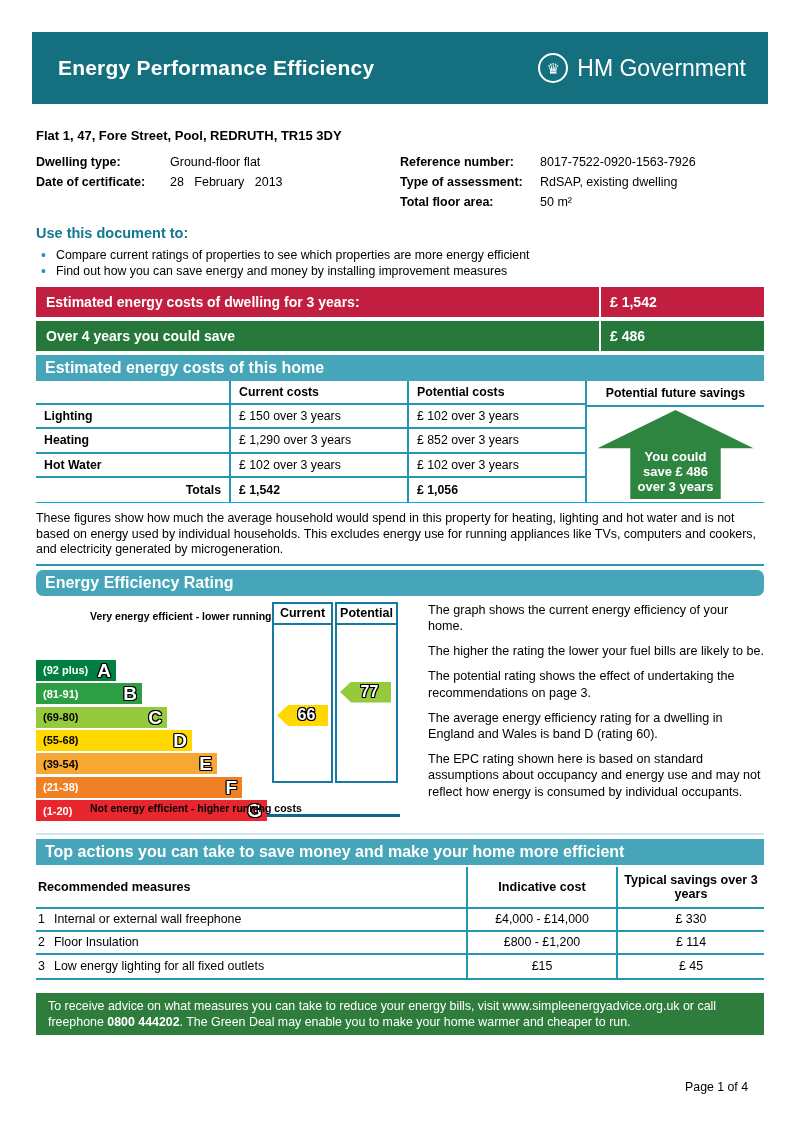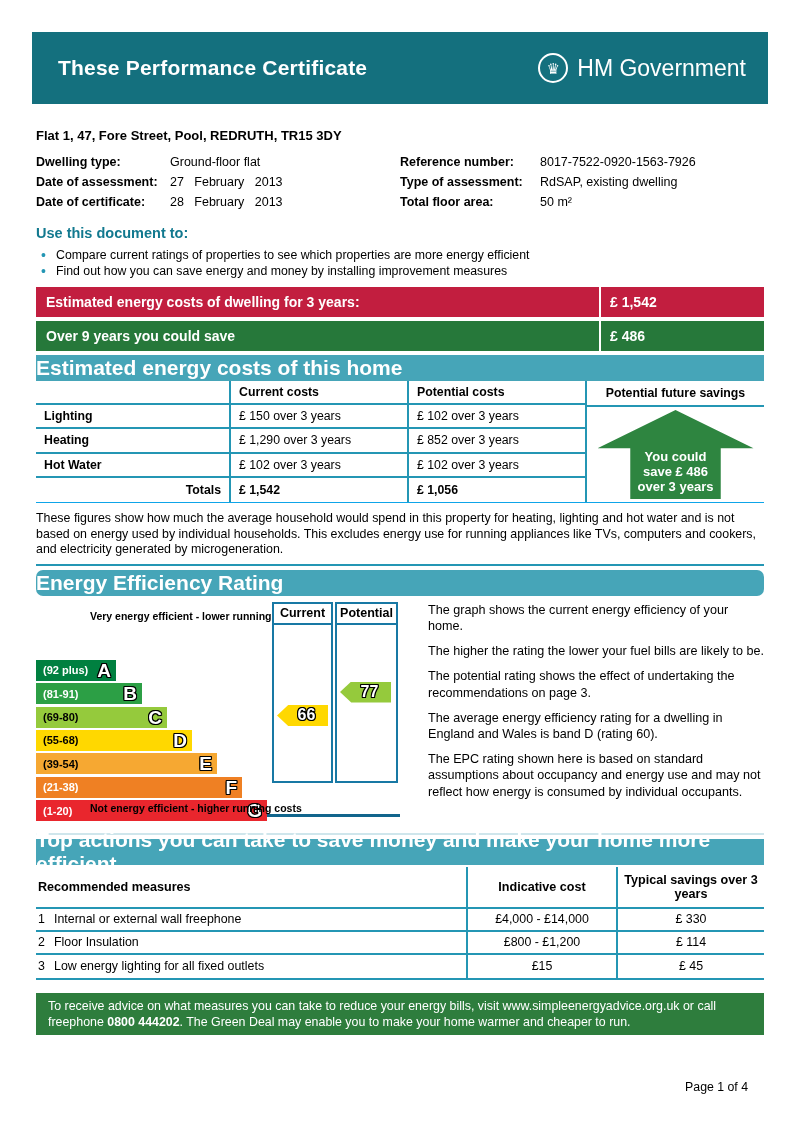--- a/index.html
+++ b/index.html
@@ -43,21 +43,21 @@
     font-weight:bold; font-size:14px;
   }
   .cost-banner + .cost-banner { margin-top:4px; }
   .cost-banner .cb-label { flex:0 0 563px; display:flex; align-items:center; padding-left:10px; box-sizing:border-box; }
   .cost-banner .cb-value { flex:1; border-left:2px solid #fff; display:flex; align-items:center; padding-left:9px; font-size:14px; }
   .cb-red { background:#c21e3f; }
   .cb-green { background:#26783a; }
 
   .section-bar {
     margin-top:4px; height:26px; background:#46a5b8; color:#fff;
-    font-size:21px; font-weight:bold; display:flex; align-items:center; padding-left:0;
+    font-size:16px; font-weight:bold; display:flex; align-items:center; padding-left:9px;
     box-sizing:border-box;
   }
 
   
   .costs-table { display:flex; border-bottom:1px solid #0ea5e9; }
   .costs-main { width:551px; display:grid; grid-template-columns:195px 178px 178px; grid-auto-rows:24.2px; }
   .cc { display:flex; align-items:center; padding:0 8px; box-sizing:border-box;
         font-size:12.3px; border-right:2px solid #2496b4; }
   .costs-main .cc:nth-child(-n+12) { border-bottom:2px solid #2496b4; }
   .cc.hdr { font-weight:bold; }
@@ -122,40 +122,36 @@
 
   .advice-box { margin-top:13px; background:#2e7d3d; color:#fff; padding:5px 12px; font-size:12.4px; line-height:16px; }
   .advice-box .phone { font-weight:bold; }
 
   .page-footer { position:absolute; top:1080px; right:52px; font-size:12.3px; }
 </style>
 </head>
 <body>
 
 <header class="banner" style="background: rgb(20, 112, 126);">
-  <h1>These Performance Certificate</h1>
+  <h1>Energy Performance Efficiency</h1>
   <div class="logo">
     <span class="crest">♛</span>
     <span class="logo-text">HM Government</span>
   </div>
 </header>
 
 <div class="content">
 
   <div class="address">Flat 1, 47, Fore Street, Pool, REDRUTH, TR15 3DY</div>
 
   <div class="info-grid">
     <div class="info-col left">
       <div class="info-row">
         <span class="info-label">Dwelling type:</span>
         <span class="info-value">Ground-floor flat</span>
-      </div>
-      <div class="info-row">
-        <span class="info-label">Date of assessment:</span>
-        <span class="info-value">27   February   2013</span>
       </div>
       <div class="info-row">
         <span class="info-label">Date of certificate:</span>
         <span class="info-value">28   February   2013</span>
       </div>
     </div>
     <div class="info-col right">
       <div class="info-row">
         <span class="info-label">Reference number:</span>
         <span class="info-value">8017-7522-0920-1563-7926</span>
@@ -175,21 +171,21 @@
   <ul class="use-doc-list">
     <li>Compare current ratings of properties to see which properties are more energy efficient</li>
     <li>Find out how you can save energy and money by installing improvement measures</li>
   </ul>
 
   <div class="cost-banner cb-red" style="background: rgb(194, 30, 63);">
     <span class="cb-label">Estimated energy costs of dwelling for 3 years:</span>
     <span class="cb-value">£ 1,542</span>
   </div>
   <div class="cost-banner cb-green" style="background: rgb(38, 120, 58);">
-    <span class="cb-label">Over 9 years you could save</span>
+    <span class="cb-label">Over 4 years you could save</span>
     <span class="cb-value">£ 486</span>
   </div>
 
   <div class="section-bar" style="background: rgb(70, 165, 184);">Estimated energy costs of this home</div>
 
   <div class="costs-table">
     <div class="costs-main">
       <div class="cc hdr"></div>
       <div class="cc hdr">Current costs</div>
       <div class="cc hdr">Potential costs</div>

